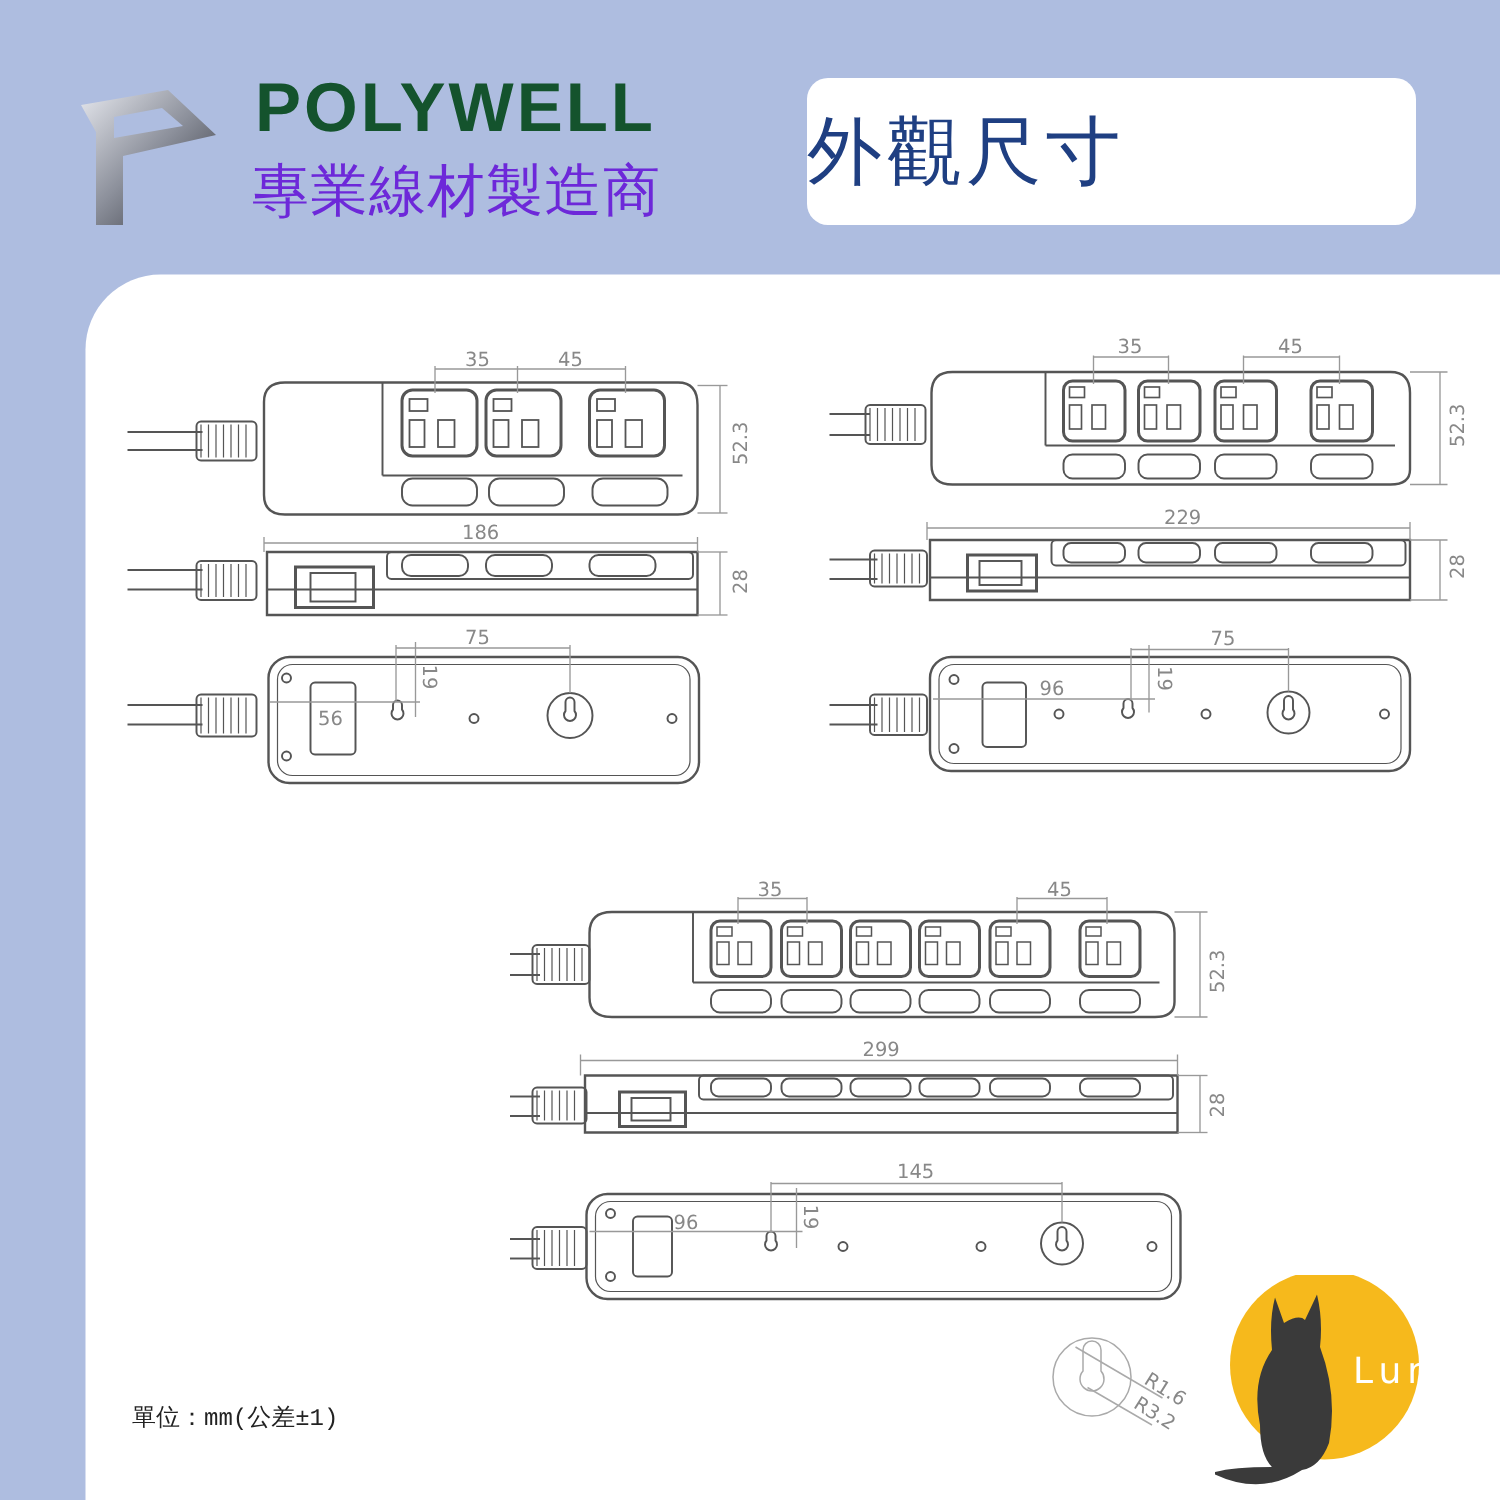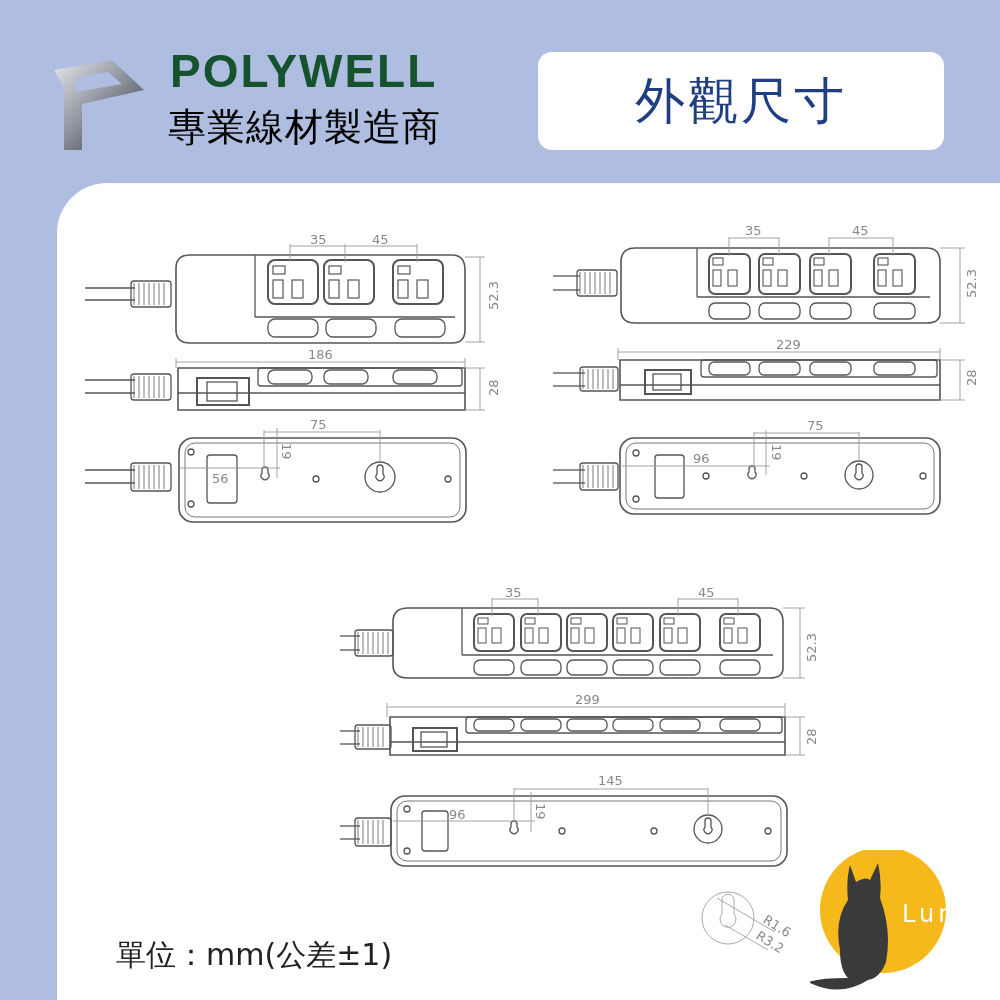--- a/index.html
+++ b/index.html
@@ -1,29 +1,29 @@
 <!DOCTYPE html>
 <html><head>
 <meta charset="utf-8">
 <style>
   html, body { margin:0; padding:0; }
   body { width:1000px; height:1000px; background:#aebde0; position:relative; overflow:hidden;
          font-family:"DejaVu Sans", sans-serif; }
   .logo-mark { position:absolute; left:52px; top:52px; width:95px; height:100px; }
   .brand { position:absolute; left:170px; top:48px; color:#14532d; font-family:"Liberation Sans", sans-serif;
            font-weight:bold; font-size:46px; letter-spacing:2px; line-height:1; }
-  .brand-sub { position:absolute; left:168px; top:108px; color:#000000; font-size:38px; letter-spacing:1px; line-height:1;
+  .brand-sub { position:absolute; left:168px; top:108px; color:#6d28d9; font-size:38px; letter-spacing:1px; line-height:1;
                font-family:"DejaVu Sans", sans-serif; }
   .title-box { position:absolute; left:538px; top:52px; width:406px; height:98px; background:#ffffff; border-radius:14px;
-               display:flex; align-items:center; justify-content:center; }
+               display:flex; align-items:center; justify-content:flex-start; }
   .title-text { color:#1f3f82; font-size:50px; letter-spacing:3px; font-family:"DejaVu Sans", sans-serif; }
   .panel { position:absolute; left:57px; top:183px; width:943px; height:817px; background:#ffffff; border-top-left-radius:50px; }
   svg.drw { position:absolute; left:0; top:0; }
   .dim { font-family:"DejaVu Sans", sans-serif; font-size:13px; fill:#888; }
-  .unit-note { position:absolute; left:116px; top:935px; font-size:30px; color:#222; }
+  .unit-note { position:absolute; left:88px; top:935px; font-size:16px; color:#222;font-family:Liberation Mono, monospace; }
   .luna { position:absolute; left:810px; top:850px; width:190px; height:150px; }
 </style>
 </head>
 <body>
 
 <svg class="logo-mark" viewBox="0 0 95 100">
   <defs>
     <linearGradient id="lg" x1="0" y1="0" x2="1" y2="1">
       <stop offset="0" stop-color="#e6e8ee"></stop>
       <stop offset="0.5" stop-color="#8b8f9a"></stop>

